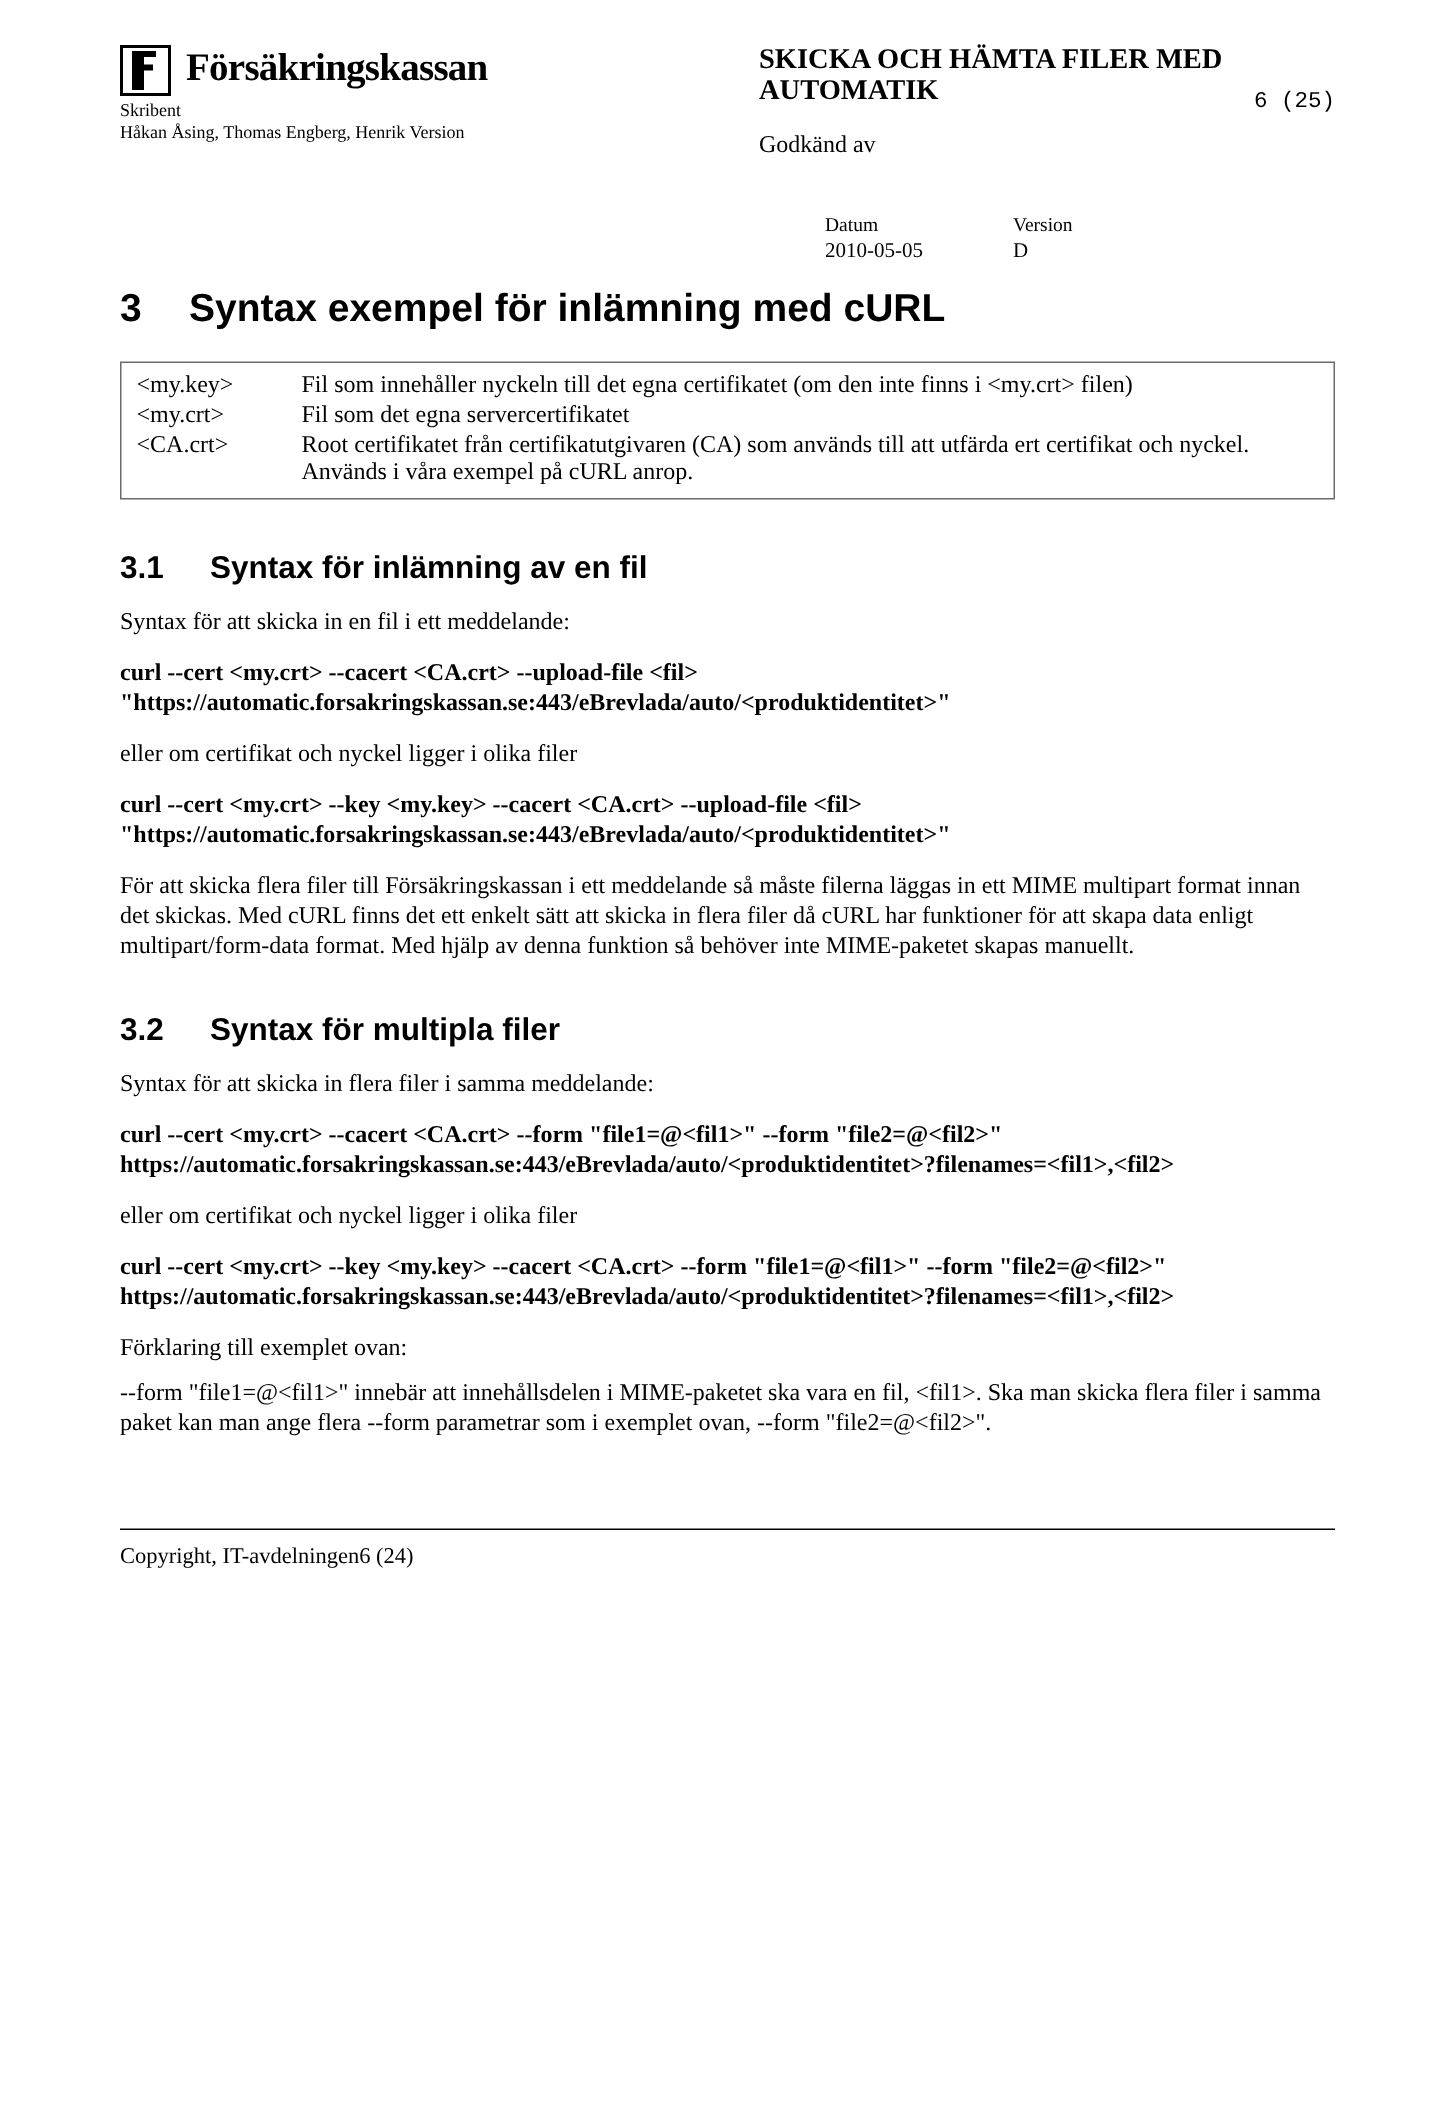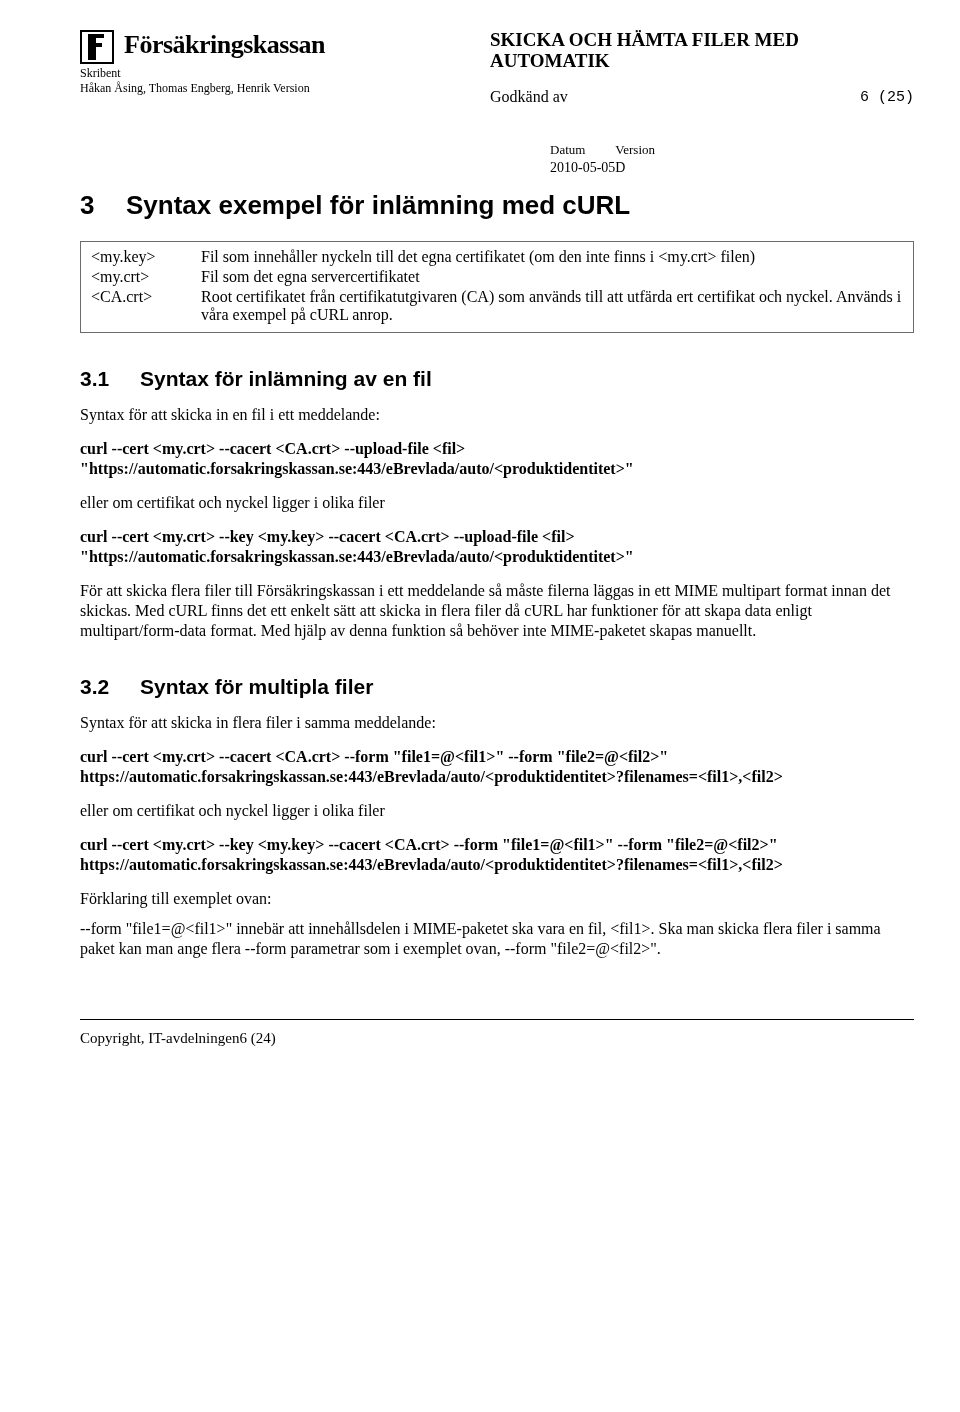--- a/index.html
+++ b/index.html
@@ -4,21 +4,21 @@
 <style>
   html, body {
     margin: 0;
     padding: 0;
     background: #fff;
     width: 960px;
     font-family: "Times New Roman", Times, serif;
     color: #000;
   }
   .page {
-    padding: 30px 46px 30px 80px;
+    padding: 30px 70px 30px 80px;
     box-sizing: border-box;
     min-height: 1412px;
     position: relative;
   }
   .header {
     display: flex;
     justify-content: space-between;
     align-items: flex-start;
   }
   .logo-block {
@@ -31,42 +31,42 @@
     height: 34px;
     flex: 0 0 auto;
   }
   .brand {
     font-weight: bold;
     font-size: 26px;
     letter-spacing: -0.5px;
   }
   .head-right {
     display: flex;
-    gap: 40px;
-    align-items: flex-end;
+    align-items: center;
   }
   .doc-title {
     font-weight: bold;
     font-size: 19px;
     max-width: 330px;
     line-height: 1.1;
   }
   .pagenum {
     font-size: 15px;
     white-space: nowrap;
     font-family: Liberation Mono, monospace;
   }
   .meta-left .lbl, .meta-right .lbl {
     font-size: 12px;
   }
   .meta-left .val {
     font-size: 12px;
   }
   .dv-block {
     display: flex;
+    gap: 60px;
     margin-top: 36px;
     margin-left: 470px;
     font-size: 13px;
   }
   .dv-col .dv-label { display:block; }
   .dv-col .dv-val { display:block; font-size:14px; margin-top:2px; }
   h1 {
     font-family: Arial, Helvetica, sans-serif;
     font-weight: bold;
     font-size: 26px;

